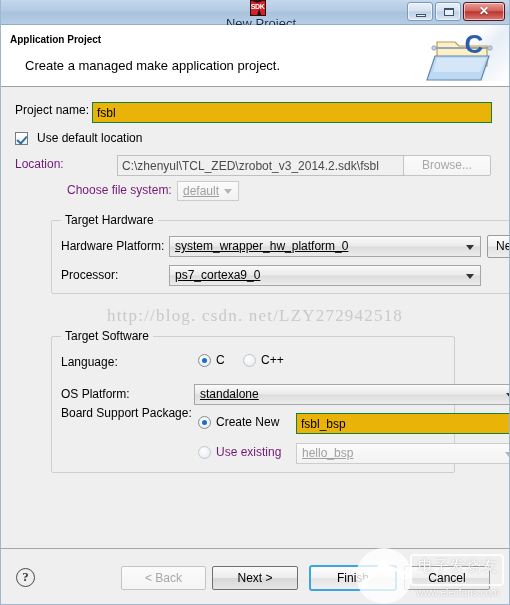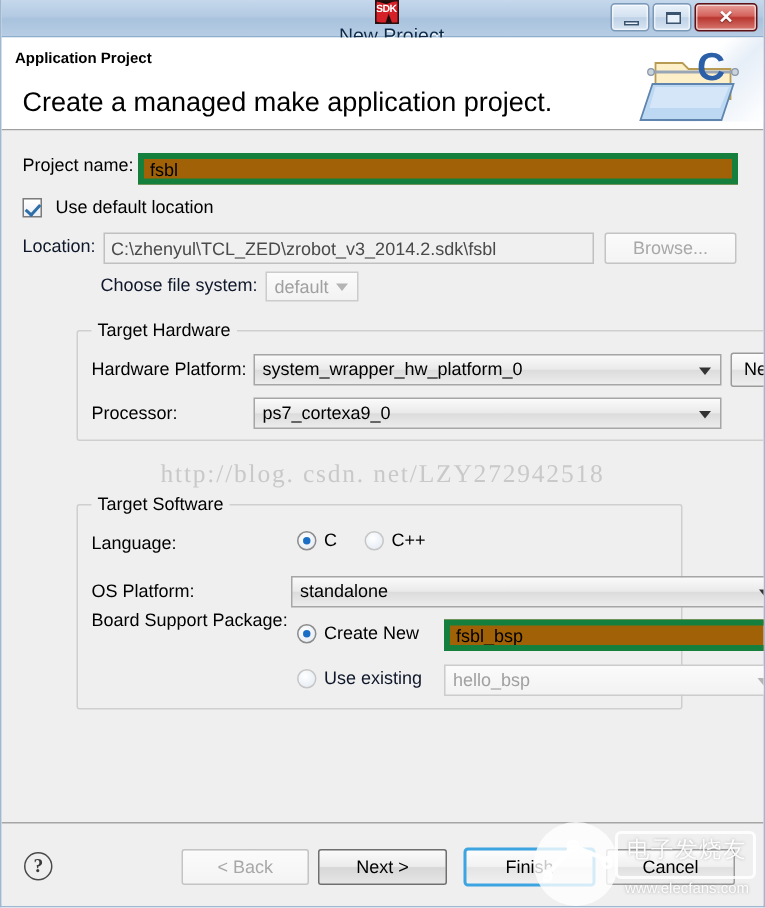--- a/index.html
+++ b/index.html
@@ -137,23 +137,23 @@
   .header-title {
     position: absolute;
     left: 9px;
     top: 9px;
     font-size: 10px;
     font-weight: bold;
     color: #000;
   }
   .header-sub {
     position: absolute;
-    left: 14px;
+    left: 24px;
     top: 33px;
-    font-size: 18px;
+    font-size: 13px;
     color: #000;
   }
   .header-icon {
     position: absolute;
     right: 8px;
     top: 3px;
     width: 76px;
     height: 56px;
   }
   .hdr-corner {
@@ -176,54 +176,56 @@
     position: absolute;
     display: flex;
     align-items: center;
   }
 
   label.lbl {
     font-size: 12px;
     color: #000;
     white-space: nowrap;
   }
-  label.lbl.disabled { color: #0f172a; }
+  label.lbl.disabled { color: #701a75; }
 
   
   .textbox {
     box-sizing: border-box;
     height: 21px;
-    border: 4px solid #15803d;
-    background: #a16207;
+    border: 1px solid #15803d;
+    background: #eab308;
     font-family: "Liberation Sans", sans-serif;
     font-size: 12px;
     color: #000;
     padding: 0 4px;
     line-height: 19px;
     outline: none;
   }
   .textbox.readonly {
     border: 1px solid #c0c0c0;
     background: #f0f0f0;
     color: #4a4a4a;
+    margin-left: 48px;
   }
 
   
   .combo {
     box-sizing: border-box;
     height: 21px;
     border: 1px solid #a6a6a6;
     background: linear-gradient(to bottom, #fafafa 0%, #eaeaea 48%, #dcdcdc 52%, #ececec 100%);
     position: relative;
     font-size: 12px;
     color: #000;
     line-height: 19px;
     padding: 0 20px 0 5px;
     white-space: nowrap;
     overflow: hidden;
+    text-decoration: underline;
   }
   .combo.disabled { color: #a0a0a0; border-color: #cccccc;
     background: linear-gradient(to bottom, #fbfbfb 0%, #f2f2f2 100%); }
   .combo .arrow {
     position: absolute;
     right: 6px;
     top: 50%;
     margin-top: -2px;
     width: 0; height: 0;
     border-left: 4px solid transparent;

